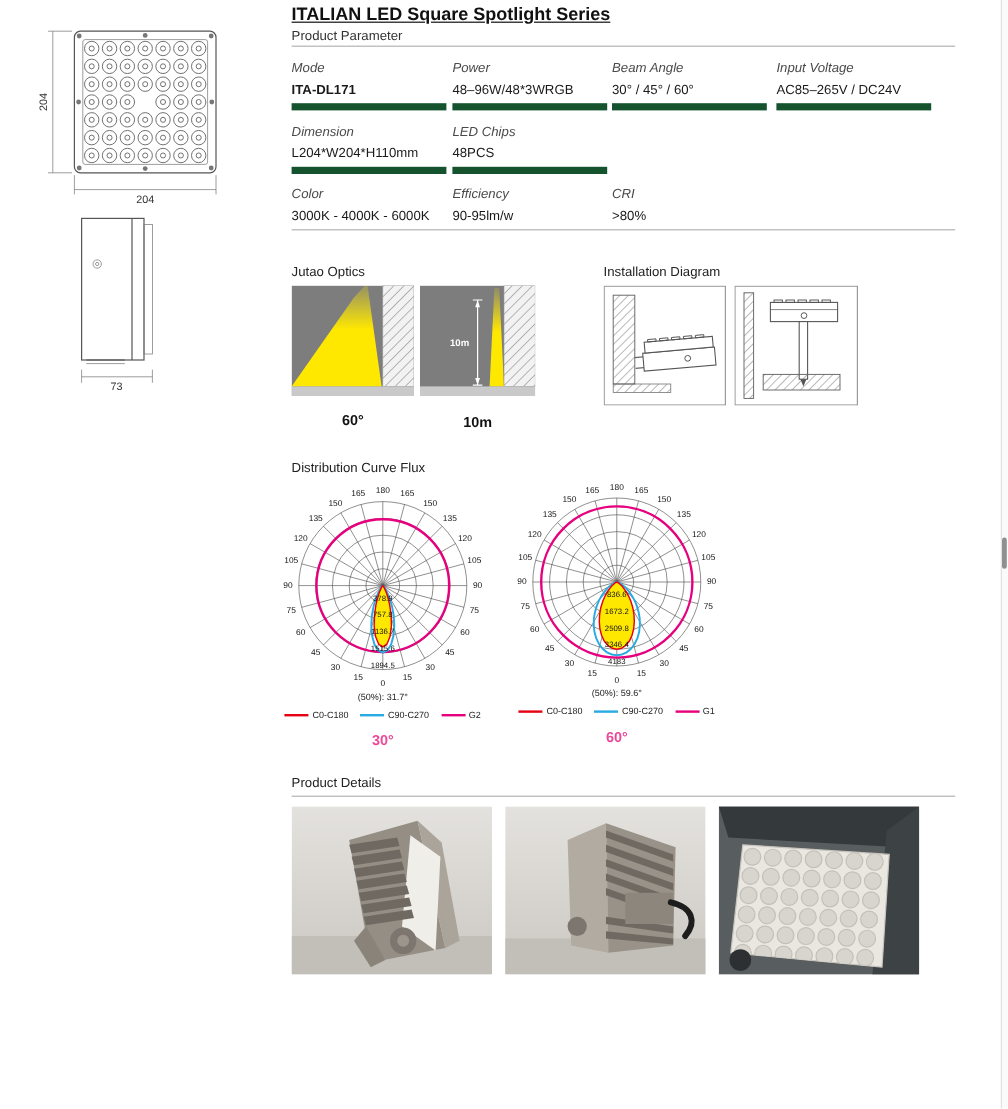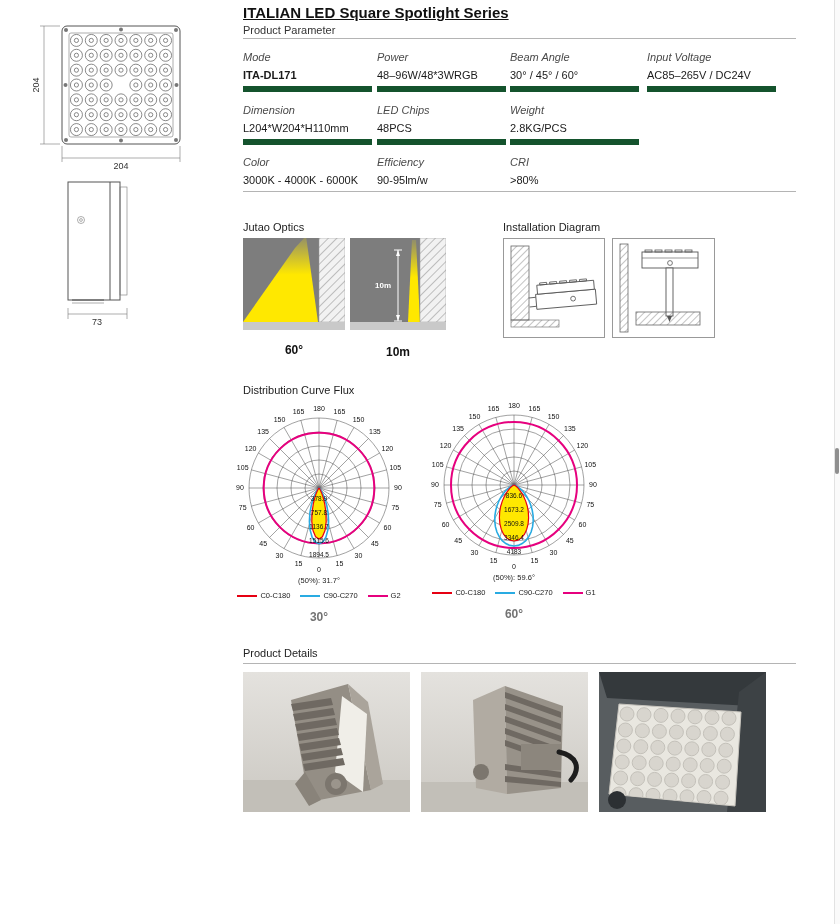--- a/index.html
+++ b/index.html
@@ -14,21 +14,21 @@
   .cell .lbl { font-size:11px; color:#4a4a4a; margin-bottom:6px;font-style:italic; }
   .cell .val { font-size:11px; color:#1a1a1a; padding-bottom:5px; border-bottom:6px solid #14532d; }
   .cell .val.bold { font-weight:bold; }
   .cell .val.nounder { border-bottom:none; }
   .caption { font-size:12px; font-weight:bold; color:#111; text-align:center; }
   .polar-wrap { display:flex; flex-direction:column; align-items:center; width:178px;justify-content:flex-end; }
   .polar-ann { font-size:7.5px; color:#222; margin-top:2px; }
   .polar-legend { display:flex; gap:10px; margin-top:6px; font-size:7.5px; color:#222; align-items:center; }
   .polar-legend .lg { display:flex; align-items:center; gap:3px; }
   .polar-legend .sw { display:inline-block; width:20px; height:2px; }
-  .polar-caption { font-size:12px; font-weight:bold; margin-top:10px; color:#737373; }
+  .polar-caption { font-size:12px; font-weight:bold; margin-top:10px; color:#ec4899; }
   svg text.al { font-size:7px; fill:#111; text-anchor:middle; }
   svg text.rl { font-size:6.5px; fill:#111; text-anchor:middle; }
   svg .grid { stroke:#444; stroke-width:0.5; fill:none; }
   svg text.dim { font-size:9px; fill:#333; text-anchor:middle; }
   svg .draw { stroke:#555; fill:none; stroke-width:1; }
   svg .thin { stroke:#777; fill:none; stroke-width:0.6; }
   .scroll-track { position:absolute; right:0; top:0; width:6px; height:924px; background:#fafafa; border-left:1px solid #e2e2e2; }
   .scroll-thumb { position:absolute; right:1px; top:448px; width:4px; height:26px; background:#8f8f8f; border-radius:2px; }
 </style>
 </head>
@@ -217,24 +217,20 @@
   </div>
 
   <div class="abs cell" style="left:243px; top:104px">
     <div class="lbl">Dimension</div>
     <div class="val">L204*W204*H110mm</div>
   </div>
   <div class="abs cell" style="left:377px; top:104px">
     <div class="lbl">LED Chips</div>
     <div class="val">48PCS</div>
   </div>
-  <div class="abs cell" style="left:510px; top:104px">
-    <div class="lbl">Weight</div>
-    <div class="val">2.8KG/PCS</div>
-  </div>
 
   <div class="abs cell" style="left:243px; top:156px">
     <div class="lbl">Color</div>
     <div class="val nounder">3000K - 4000K - 6000K</div>
   </div>
   <div class="abs cell" style="left:377px; top:156px">
     <div class="lbl">Efficiency</div>
     <div class="val nounder">90-95lm/w</div>
   </div>
   <div class="abs cell" style="left:510px; top:156px">

